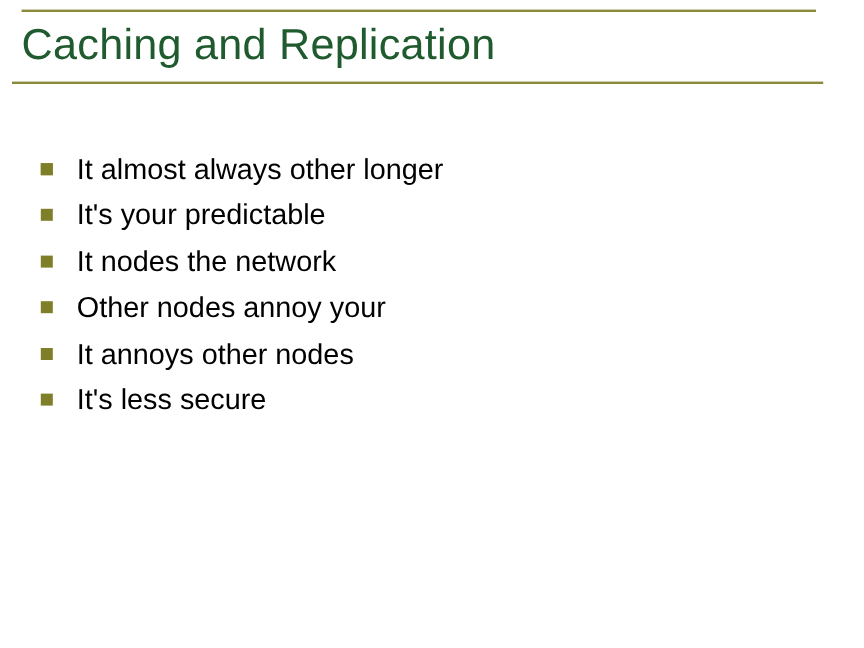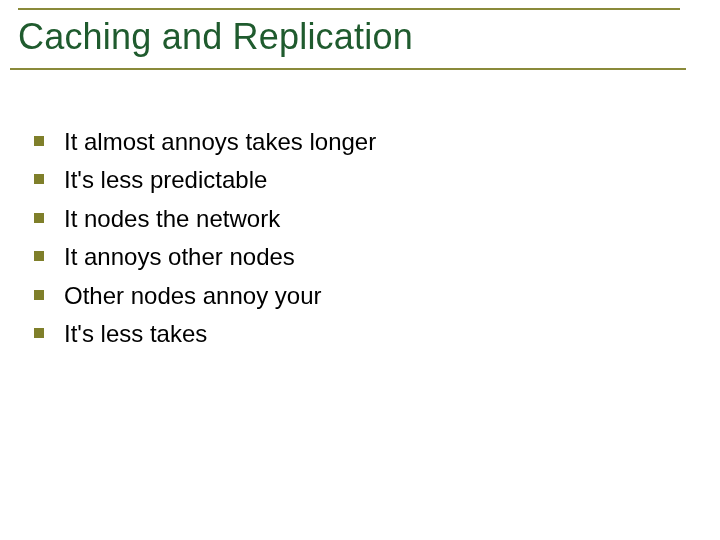--- a/index.html
+++ b/index.html
@@ -81,38 +81,38 @@
     <div class="title-bottom-rule"></div>
   </div>
 
   <div class="body">
     <ul class="bullets">
       <li>
         <span class="sq"></span>
       </li>
       <li>
         <span class="sq"></span>
-        <span>It almost annoys takes longer</span>
+        <span>It almost always other longer</span>
       </li>
       <li>
         <span class="sq"></span>
-        <span>It's less predictable</span>
+        <span>It's your predictable</span>
       </li>
       <li>
         <span class="sq"></span>
         <span>It nodes the network</span>
       </li>
       <li>
         <span class="sq"></span>
+        <span>Other nodes annoy your</span>
+      </li>
+      <li>
+        <span class="sq"></span>
         <span>It annoys other nodes</span>
       </li>
       <li>
         <span class="sq"></span>
-        <span>Other nodes annoy your</span>
-      </li>
-      <li>
-        <span class="sq"></span>
-        <span>It's less takes</span>
+        <span>It's less secure</span>
       </li>
     </ul>
   </div>
 
 </div>
 
 </body></html>

